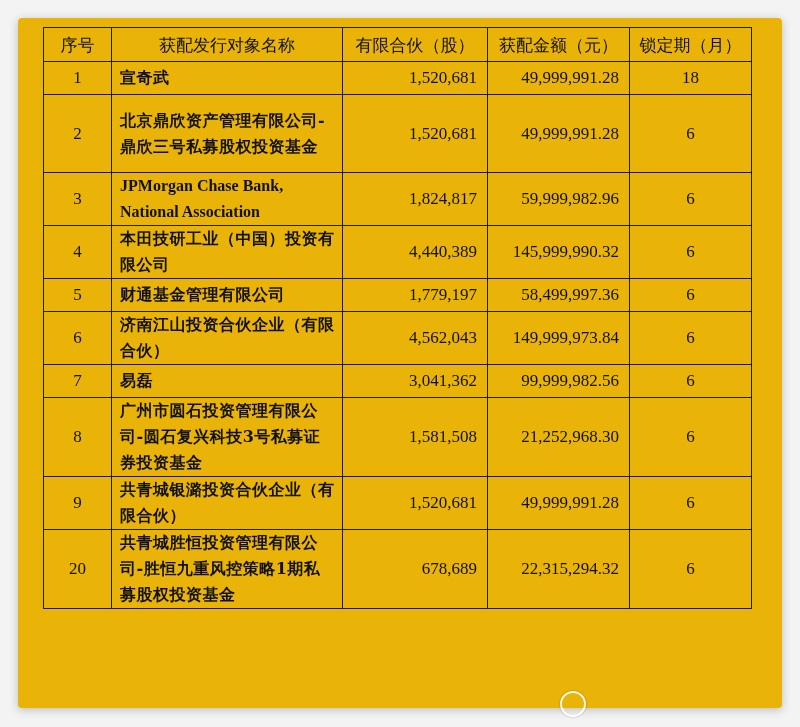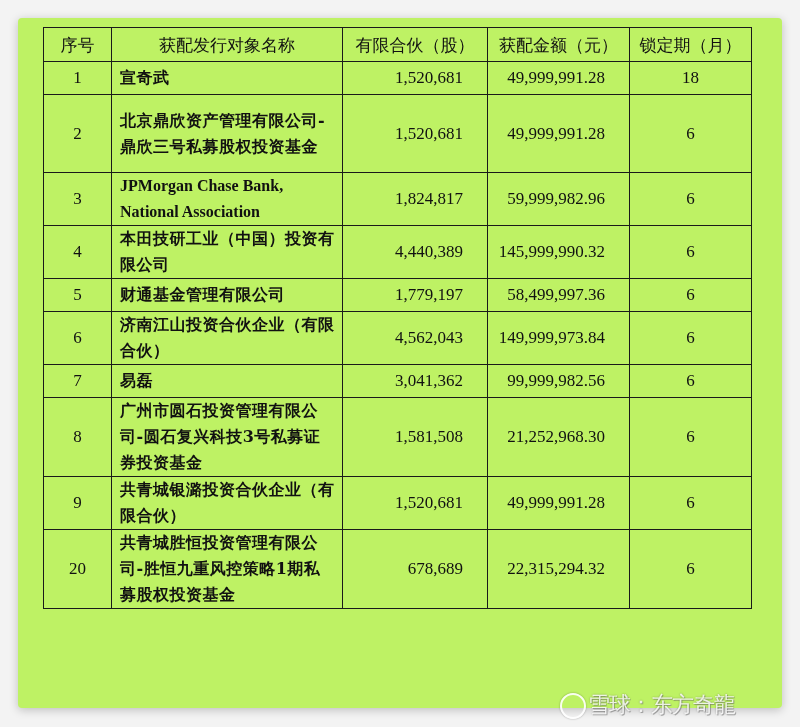--- a/index.html
+++ b/index.html
@@ -13,21 +13,21 @@
     position: relative;
     overflow: hidden;
     font-family: "DejaVu Serif", "Liberation Serif", serif;
   }
   .card {
     position: absolute;
     left: 18px;
     top: 18px;
     width: 764px;
     height: 690px;
-    background: #bef264;
+    background: #eab308;
     border-radius: 4px;
     box-shadow: 0 2px 10px rgba(0,0,0,0.22);
   }
   table {
     position: absolute;
     left: 25px;
     top: 9px;
     border-collapse: collapse;
     table-layout: fixed;
     width: 708px;
@@ -40,21 +40,21 @@
     line-height: 26px;
     font-weight: normal;
   }
   th {
     text-align: center;
     height: 33px;
     font-size: 17px;
   }
   td.idx { text-align: center; }
   td.name { text-align: left; padding-left: 8px; letter-spacing: 0.5px; font-weight: bold; }
-  td.num { text-align: right; padding-right: 24px; font-family: "Liberation Serif", "DejaVu Serif", serif; font-size: 17px; }
+  td.num { text-align: right; padding-right: 10px; font-family: "Liberation Serif", "DejaVu Serif", serif; font-size: 17px; }
   td.lock { text-align: center; font-family: "Liberation Serif", "DejaVu Serif", serif; font-size: 17px; }
   td.idx { font-family: "Liberation Serif", "DejaVu Serif", serif; font-size: 17px; }
   tr.total td { height: 32px; }
   tr.total td.num { font-weight: bold; }
   .watermark {
     position: absolute;
     left: 560px;
     top: 690px;
     font-family: "DejaVu Sans", sans-serif;
     font-size: 22px;
@@ -164,14 +164,14 @@
         <td class="name">共青城胜恒投资管理有限公司-胜恒九重风控策略1期私募股权投资基金</td>
         <td class="num">678,689</td>
         <td class="num">22,315,294.32</td>
         <td class="lock">6</td>
       </tr>
     </tbody>
   </table>
 </div>
 
 <div class="watermark">
-  <span class="wm-logo"></span><span>雪球：东方奇龍</span>
+  <span class="wm-logo"></span>
 </div>
 
 </body></html>

